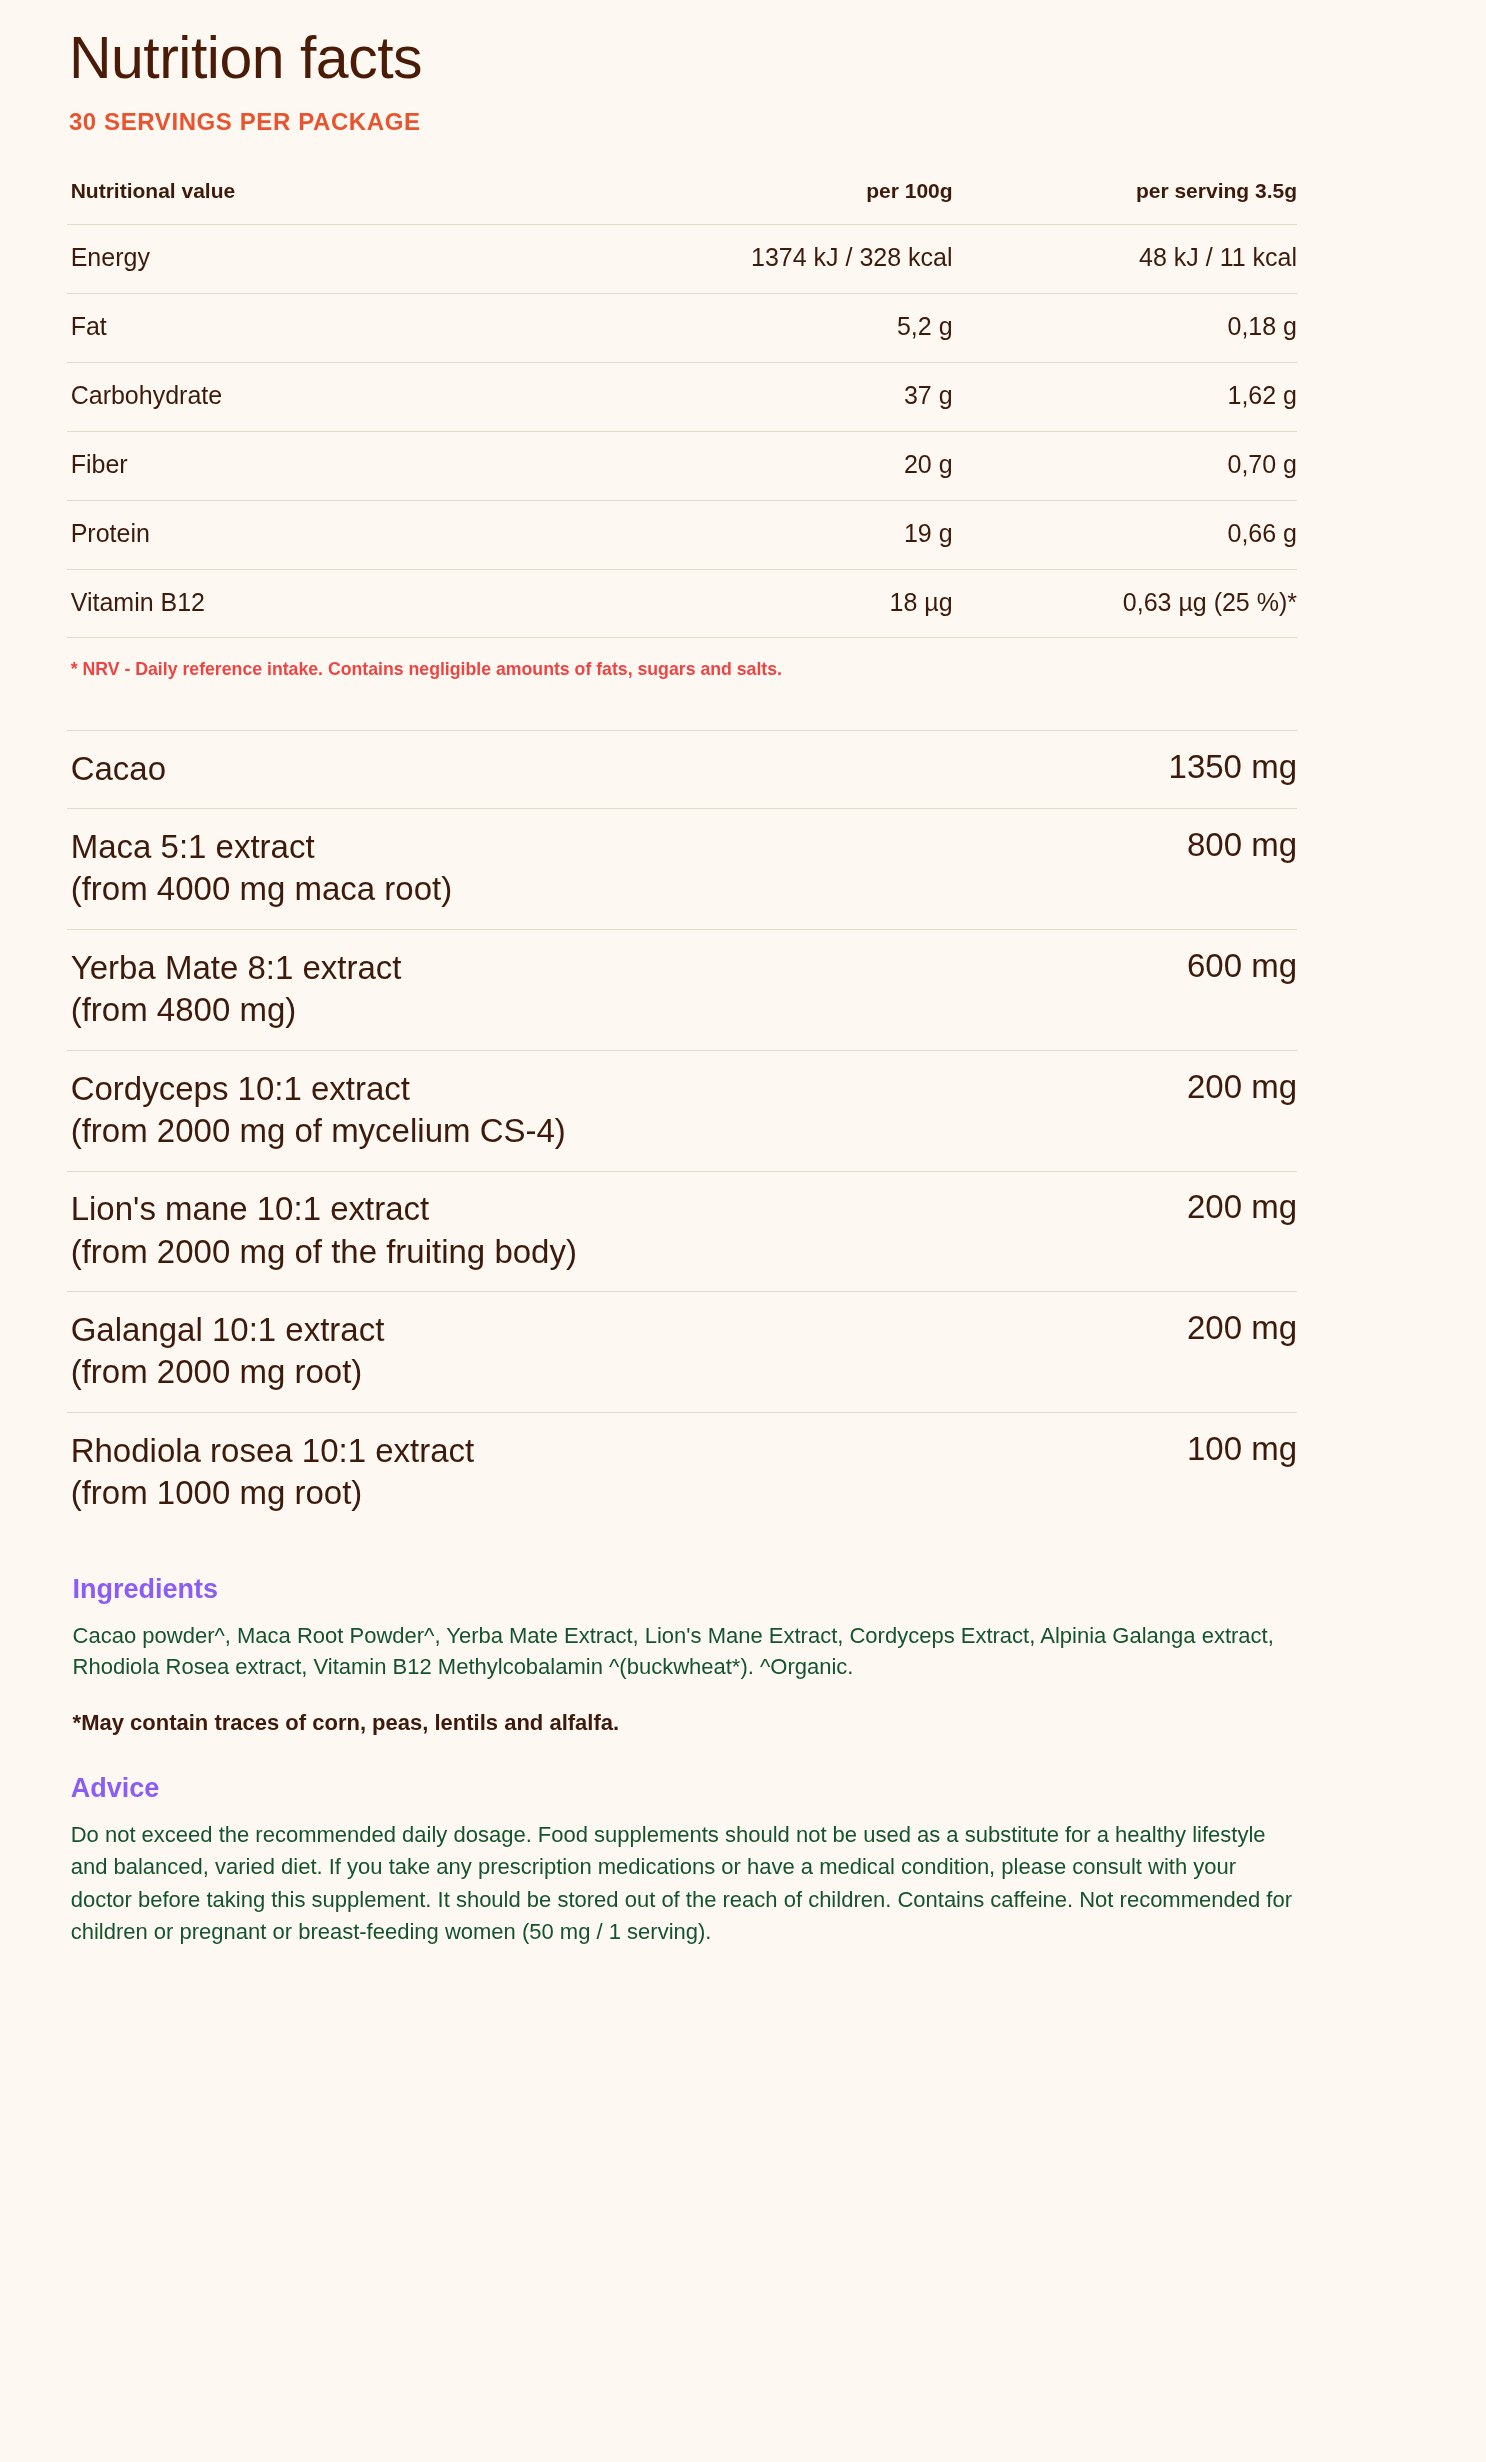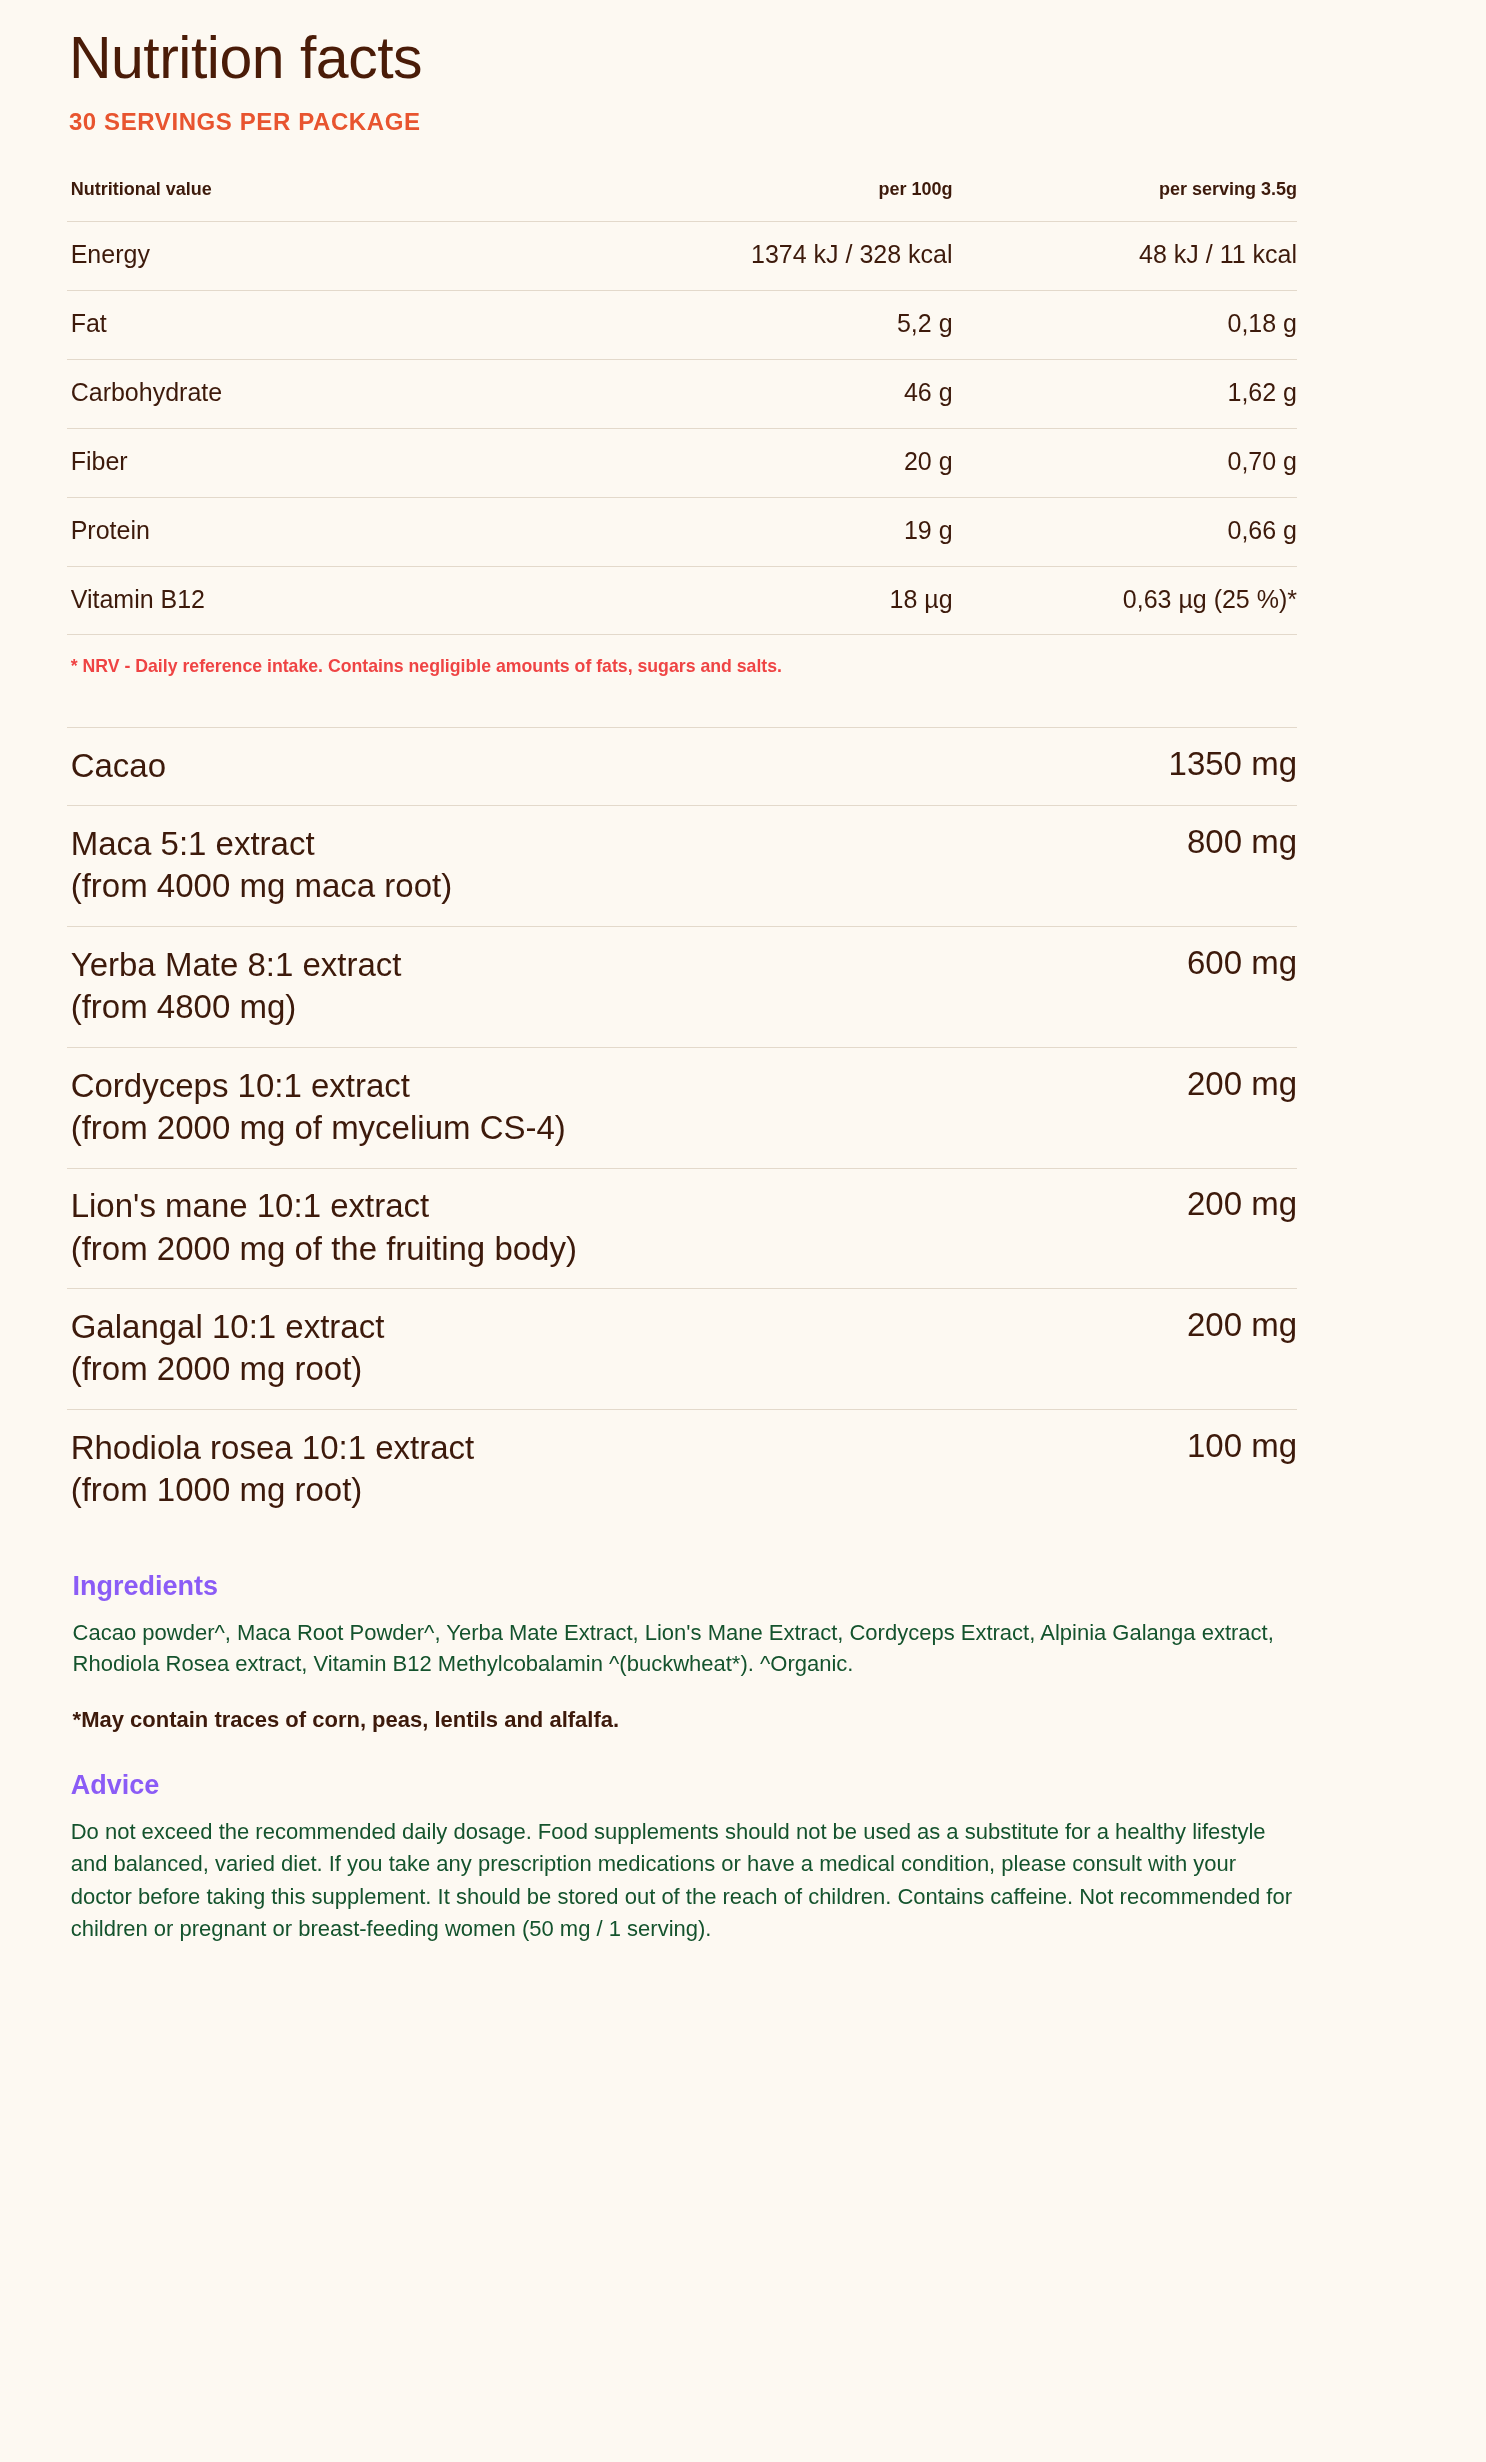--- a/index.html
+++ b/index.html
@@ -34,21 +34,21 @@
     color: #E8542F;
     margin: 0 0 43px 1.9px;
   }
 
   table.nutri {
     width: 100%;
     border-collapse: collapse;
     table-layout: fixed;
   }
   table.nutri th {
-    font-size: 18px;
+    font-size: 21px;
     font-weight: 700;
     color: #3D1A0B;
     text-align: right;
     padding: 0 0 21px 0;
   }
   table.nutri th.col-label {
     text-align: left;
     padding-left: 3.7px;
   }
   table.nutri td {
@@ -165,21 +165,21 @@
         <td>1374 kJ / 328 kcal</td>
         <td>48 kJ / 11 kcal</td>
       </tr>
       <tr>
         <td class="col-label">Fat</td>
         <td>5,2 g</td>
         <td>0,18 g</td>
       </tr>
       <tr>
         <td class="col-label">Carbohydrate</td>
-        <td>46 g</td>
+        <td>37 g</td>
         <td>1,62 g</td>
       </tr>
       <tr>
         <td class="col-label">Fiber</td>
         <td>20 g</td>
         <td>0,70 g</td>
       </tr>
       <tr>
         <td class="col-label">Protein</td>
         <td>19 g</td>

